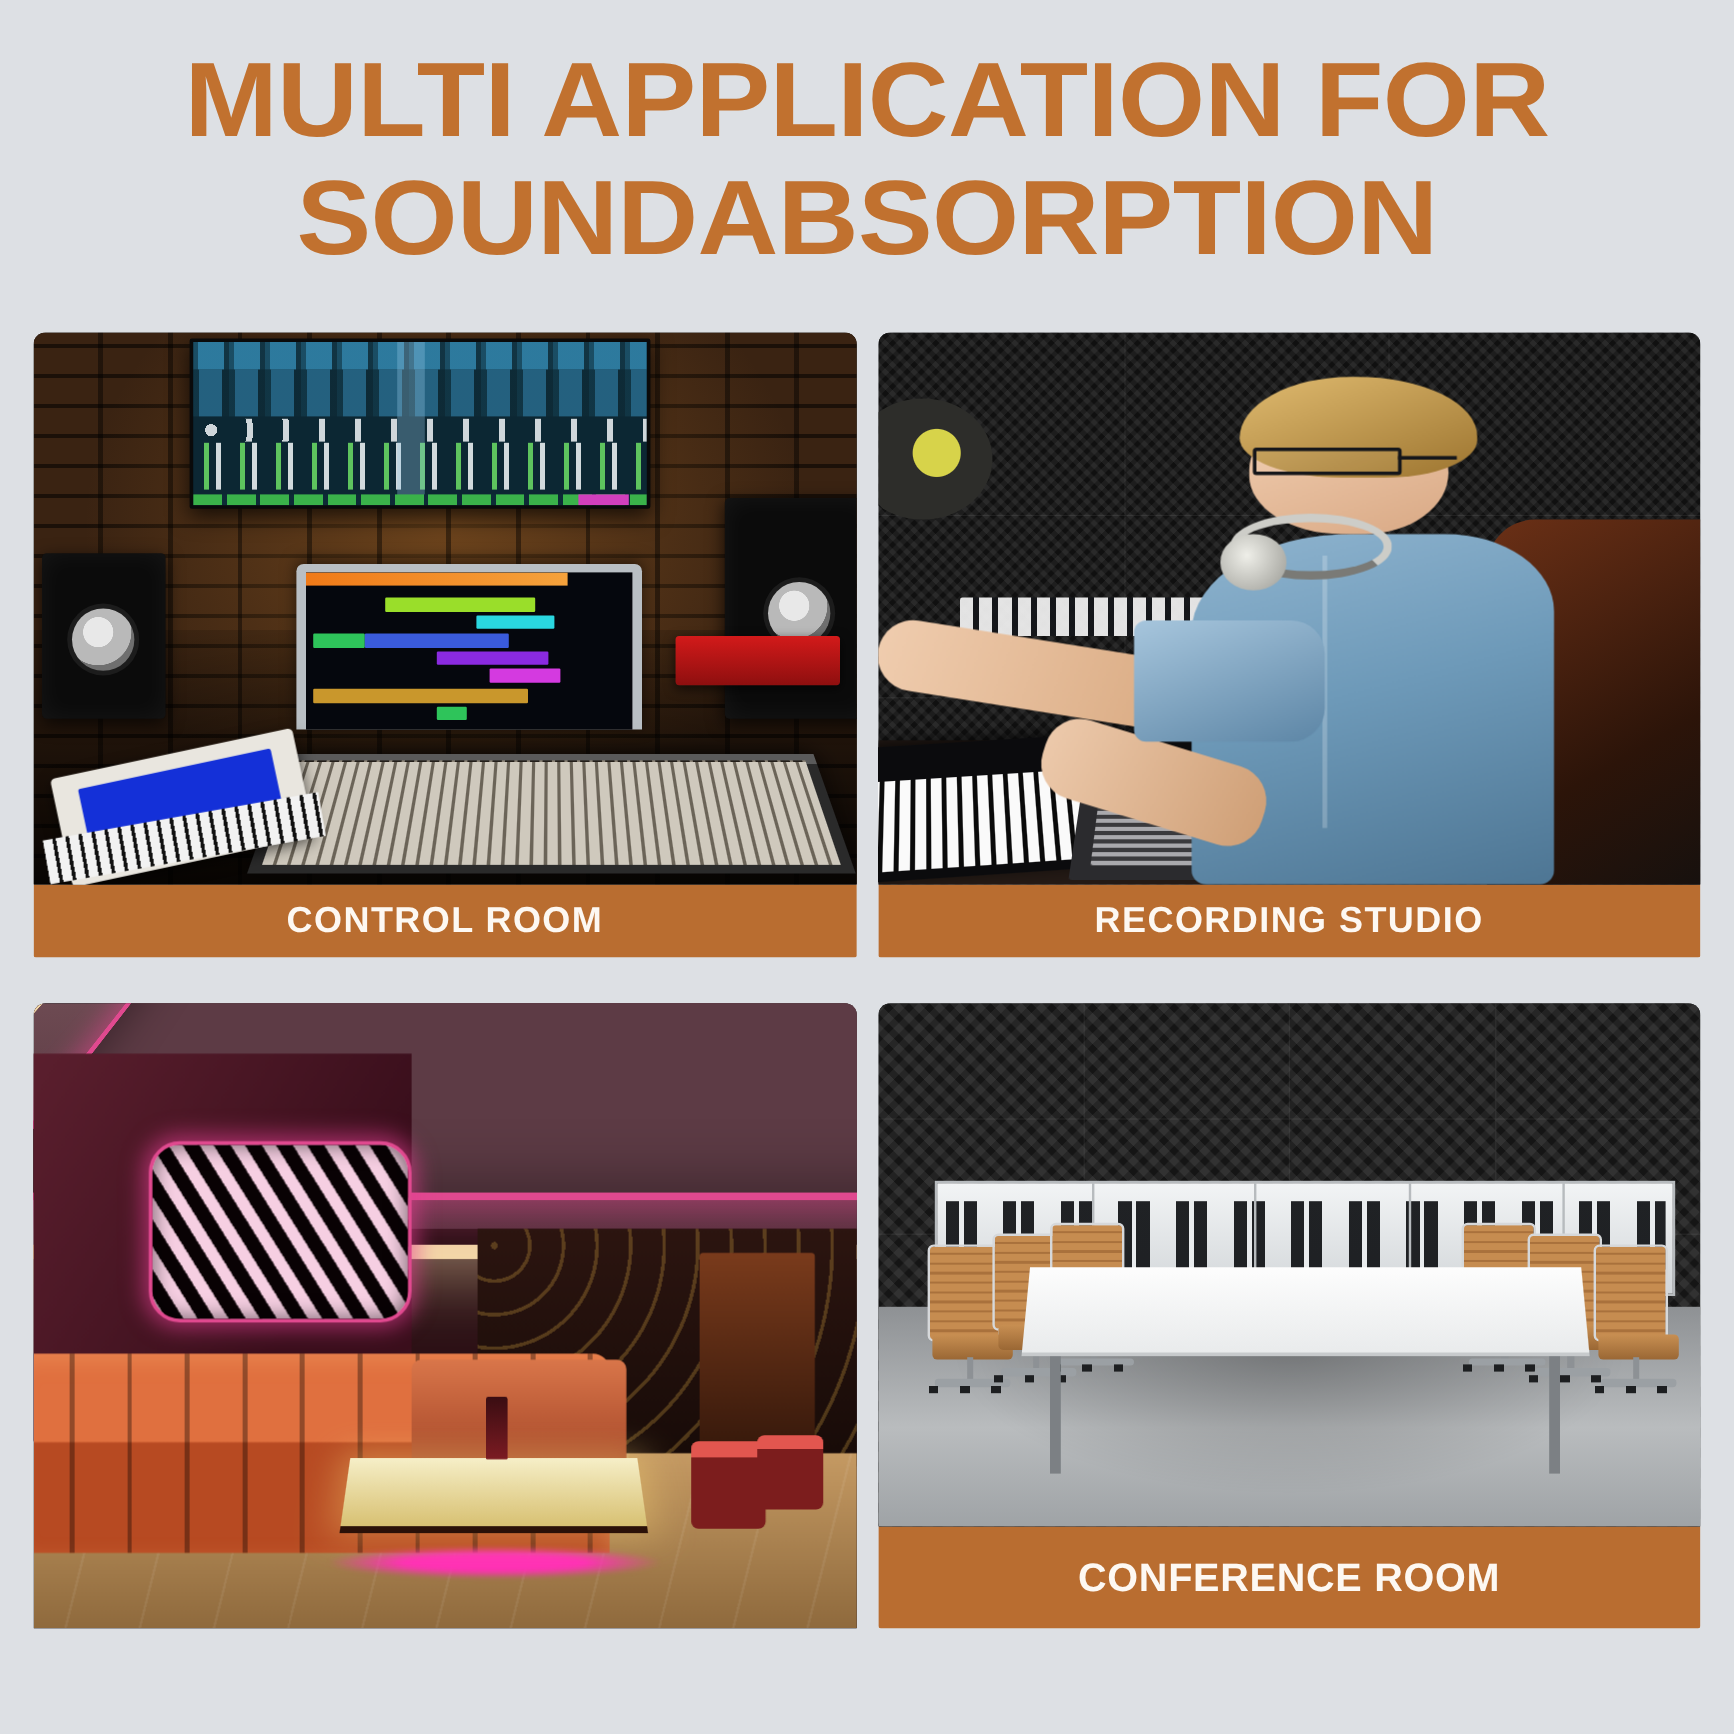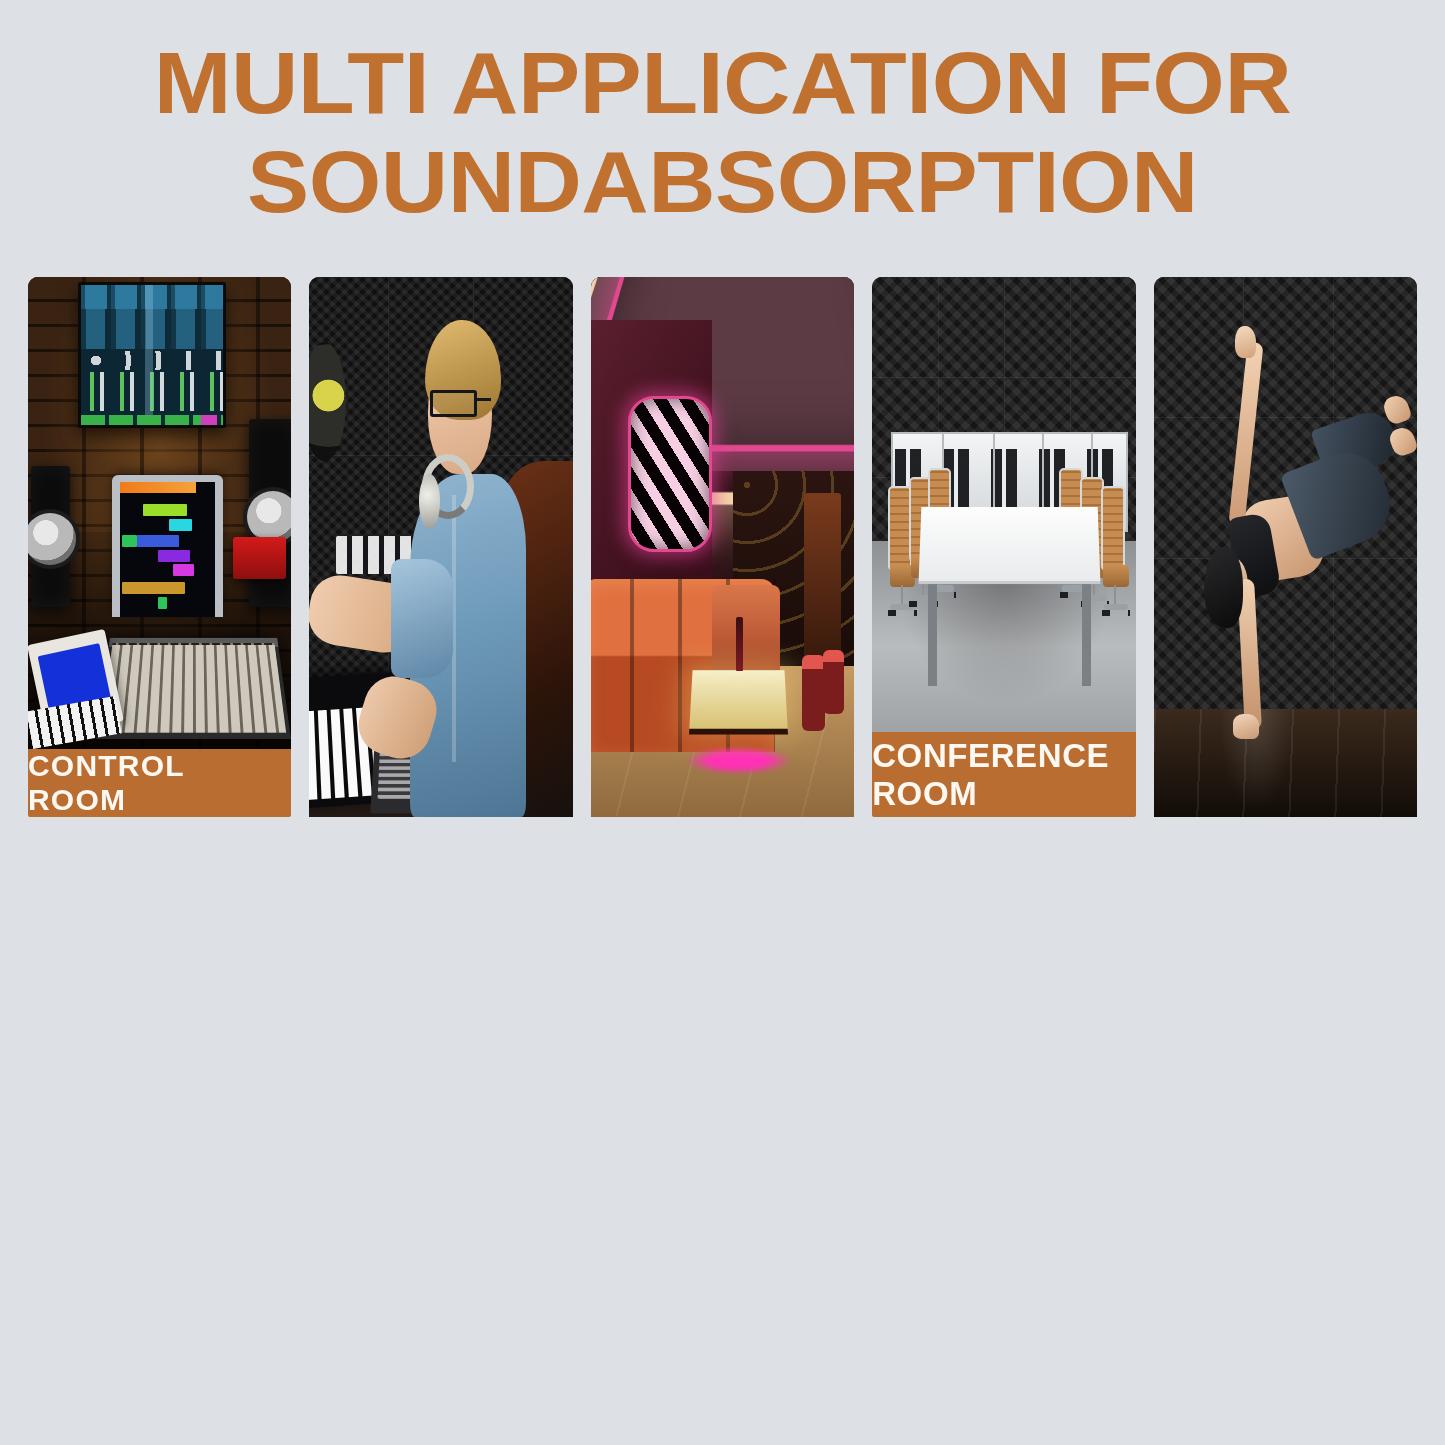--- a/index.html
+++ b/index.html
@@ -39,21 +39,21 @@
     white-space:nowrap;
   }
   .title-line.l2 { font-size:88px; }
 
   
   .grid {
     position:absolute;
     left:28px; top:277px;
     width:1389px; height:1118px;
     display:grid;
-    grid-template-columns:repeat(5, 1fr);
+    grid-template-columns:repeat(2, 1fr);
     grid-template-rows:repeat(2, 1fr);
     column-gap:18px;
     row-gap:38px;
   }
 
   .card {
     position:relative;
     display:flex;
     flex-direction:column;
     overflow:hidden;
@@ -663,20 +663,23 @@
             <div class="rs-head"></div>
             <div class="rs-hair"></div>
             <div class="rs-glasses"></div>
             <div class="rs-hp"></div>
             <div class="rs-hp-cup"></div>
           </div>
 
           <div class="rs-midi"></div>
           <div class="rs-laptop"></div>
         </div>
+      </div>
+      <div class="caption">
+        <span>RECORDING STUDIO</span>
       </div>
     </div>
 
     <div class="card row1">
       <div class="photo">
         <div class="scene clip">
           <div class="ktv">
             <div class="ktv-ceil"></div>
             <div class="ktv-ceil-glow"></div>
             <div class="ktv-ceil-inner"></div>

